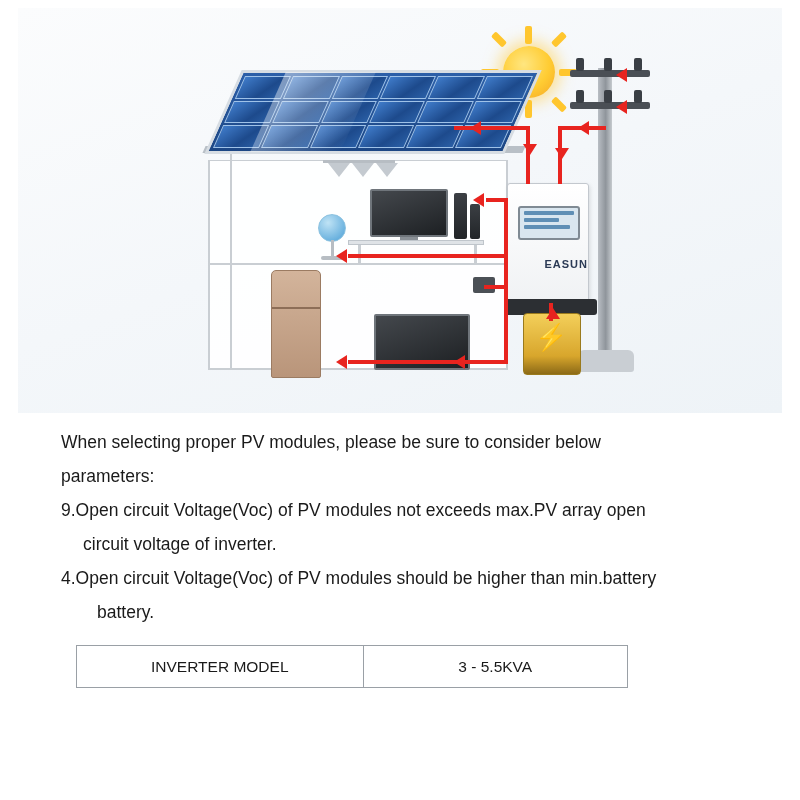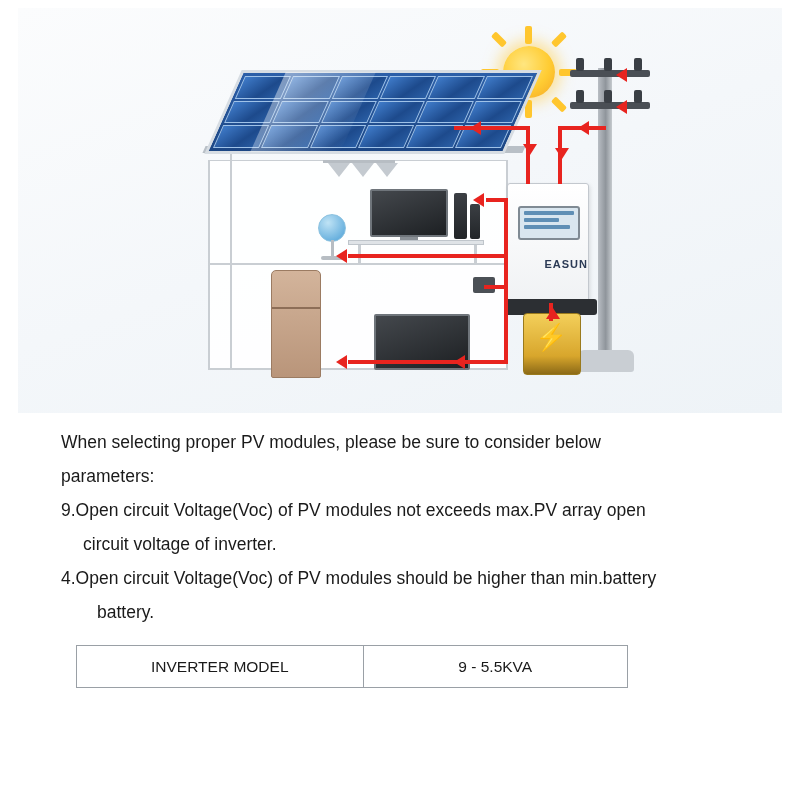--- a/index.html
+++ b/index.html
@@ -449,18 +449,18 @@
     <p>9.Open circuit Voltage(Voc) of PV modules not exceeds max.PV array open</p>
     <p style="padding-left:22px;">circuit voltage of inverter.</p>
     <p>4.Open circuit Voltage(Voc) of PV modules should be higher than min.battery</p>
     <p style="padding-left:36px;">battery.</p>
   </div>
 
   <table id="spec-table">
     <tbody>
       <tr>
         <td class="col-a">INVERTER MODEL</td>
-        <td class="col-b">9 - 5.5KVA</td>
+        <td class="col-b">3 - 5.5KVA</td>
       </tr>
     </tbody>
   </table>
 
 </div>
 
 </body></html>

